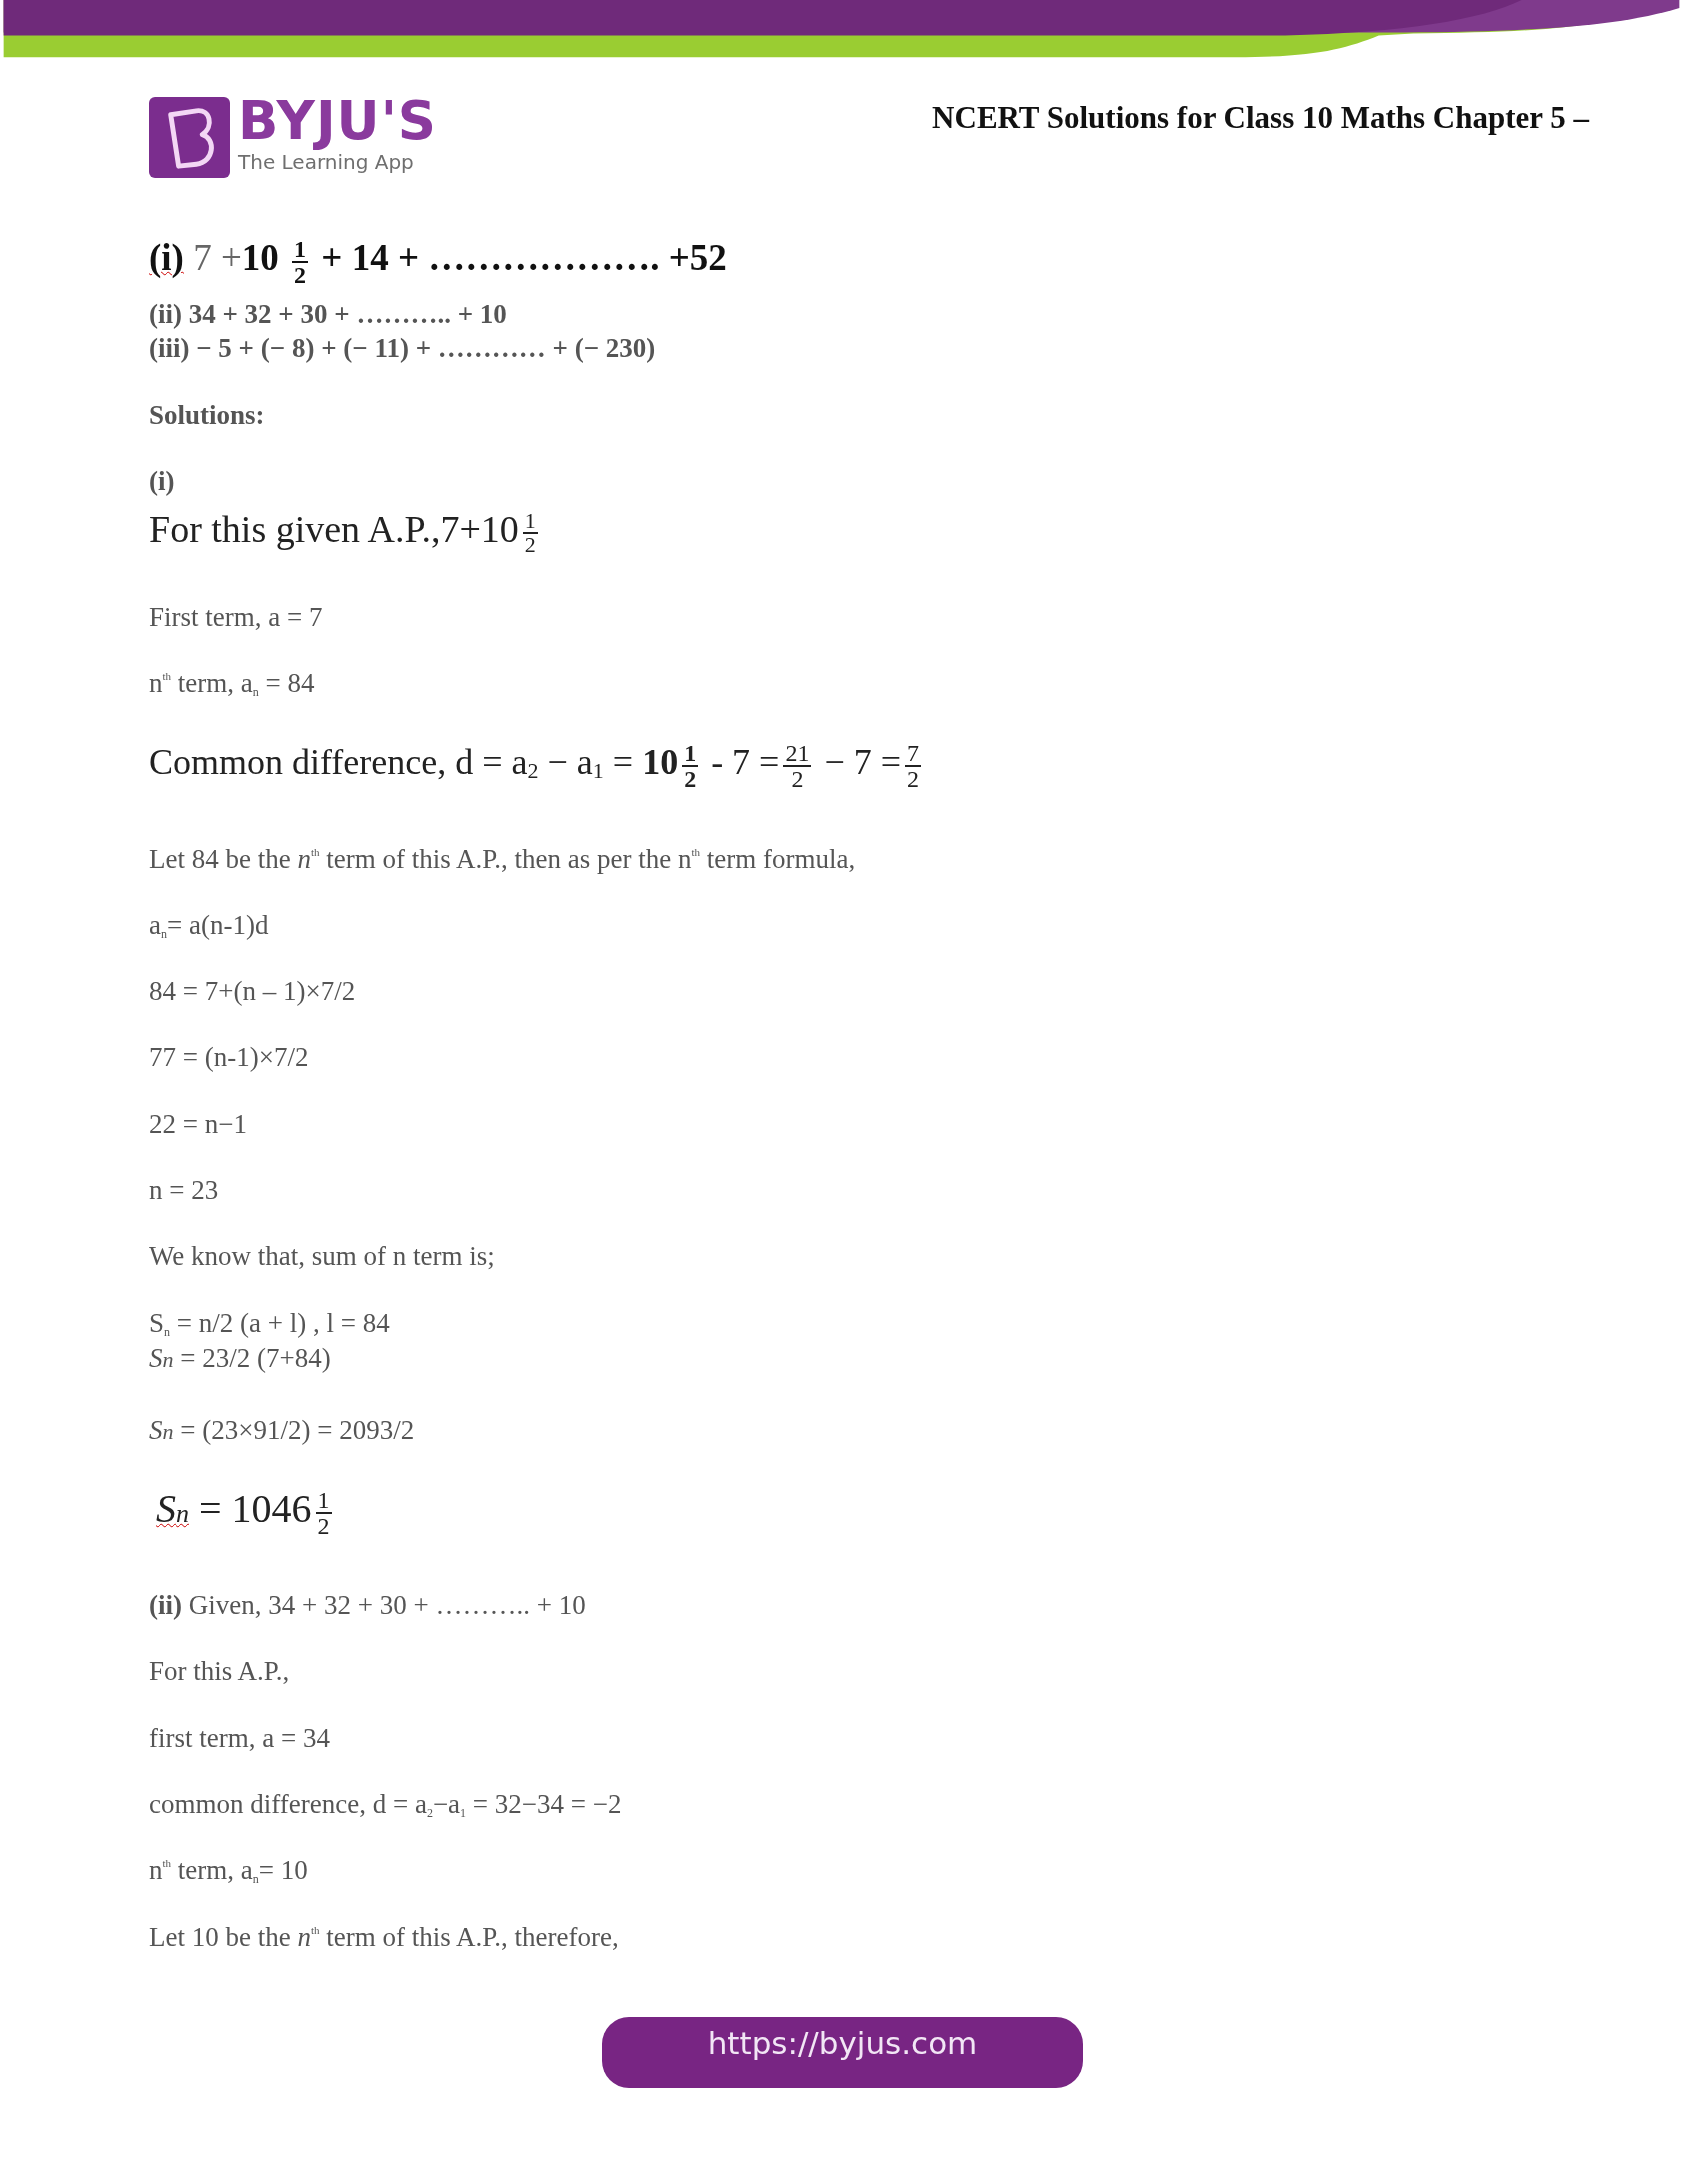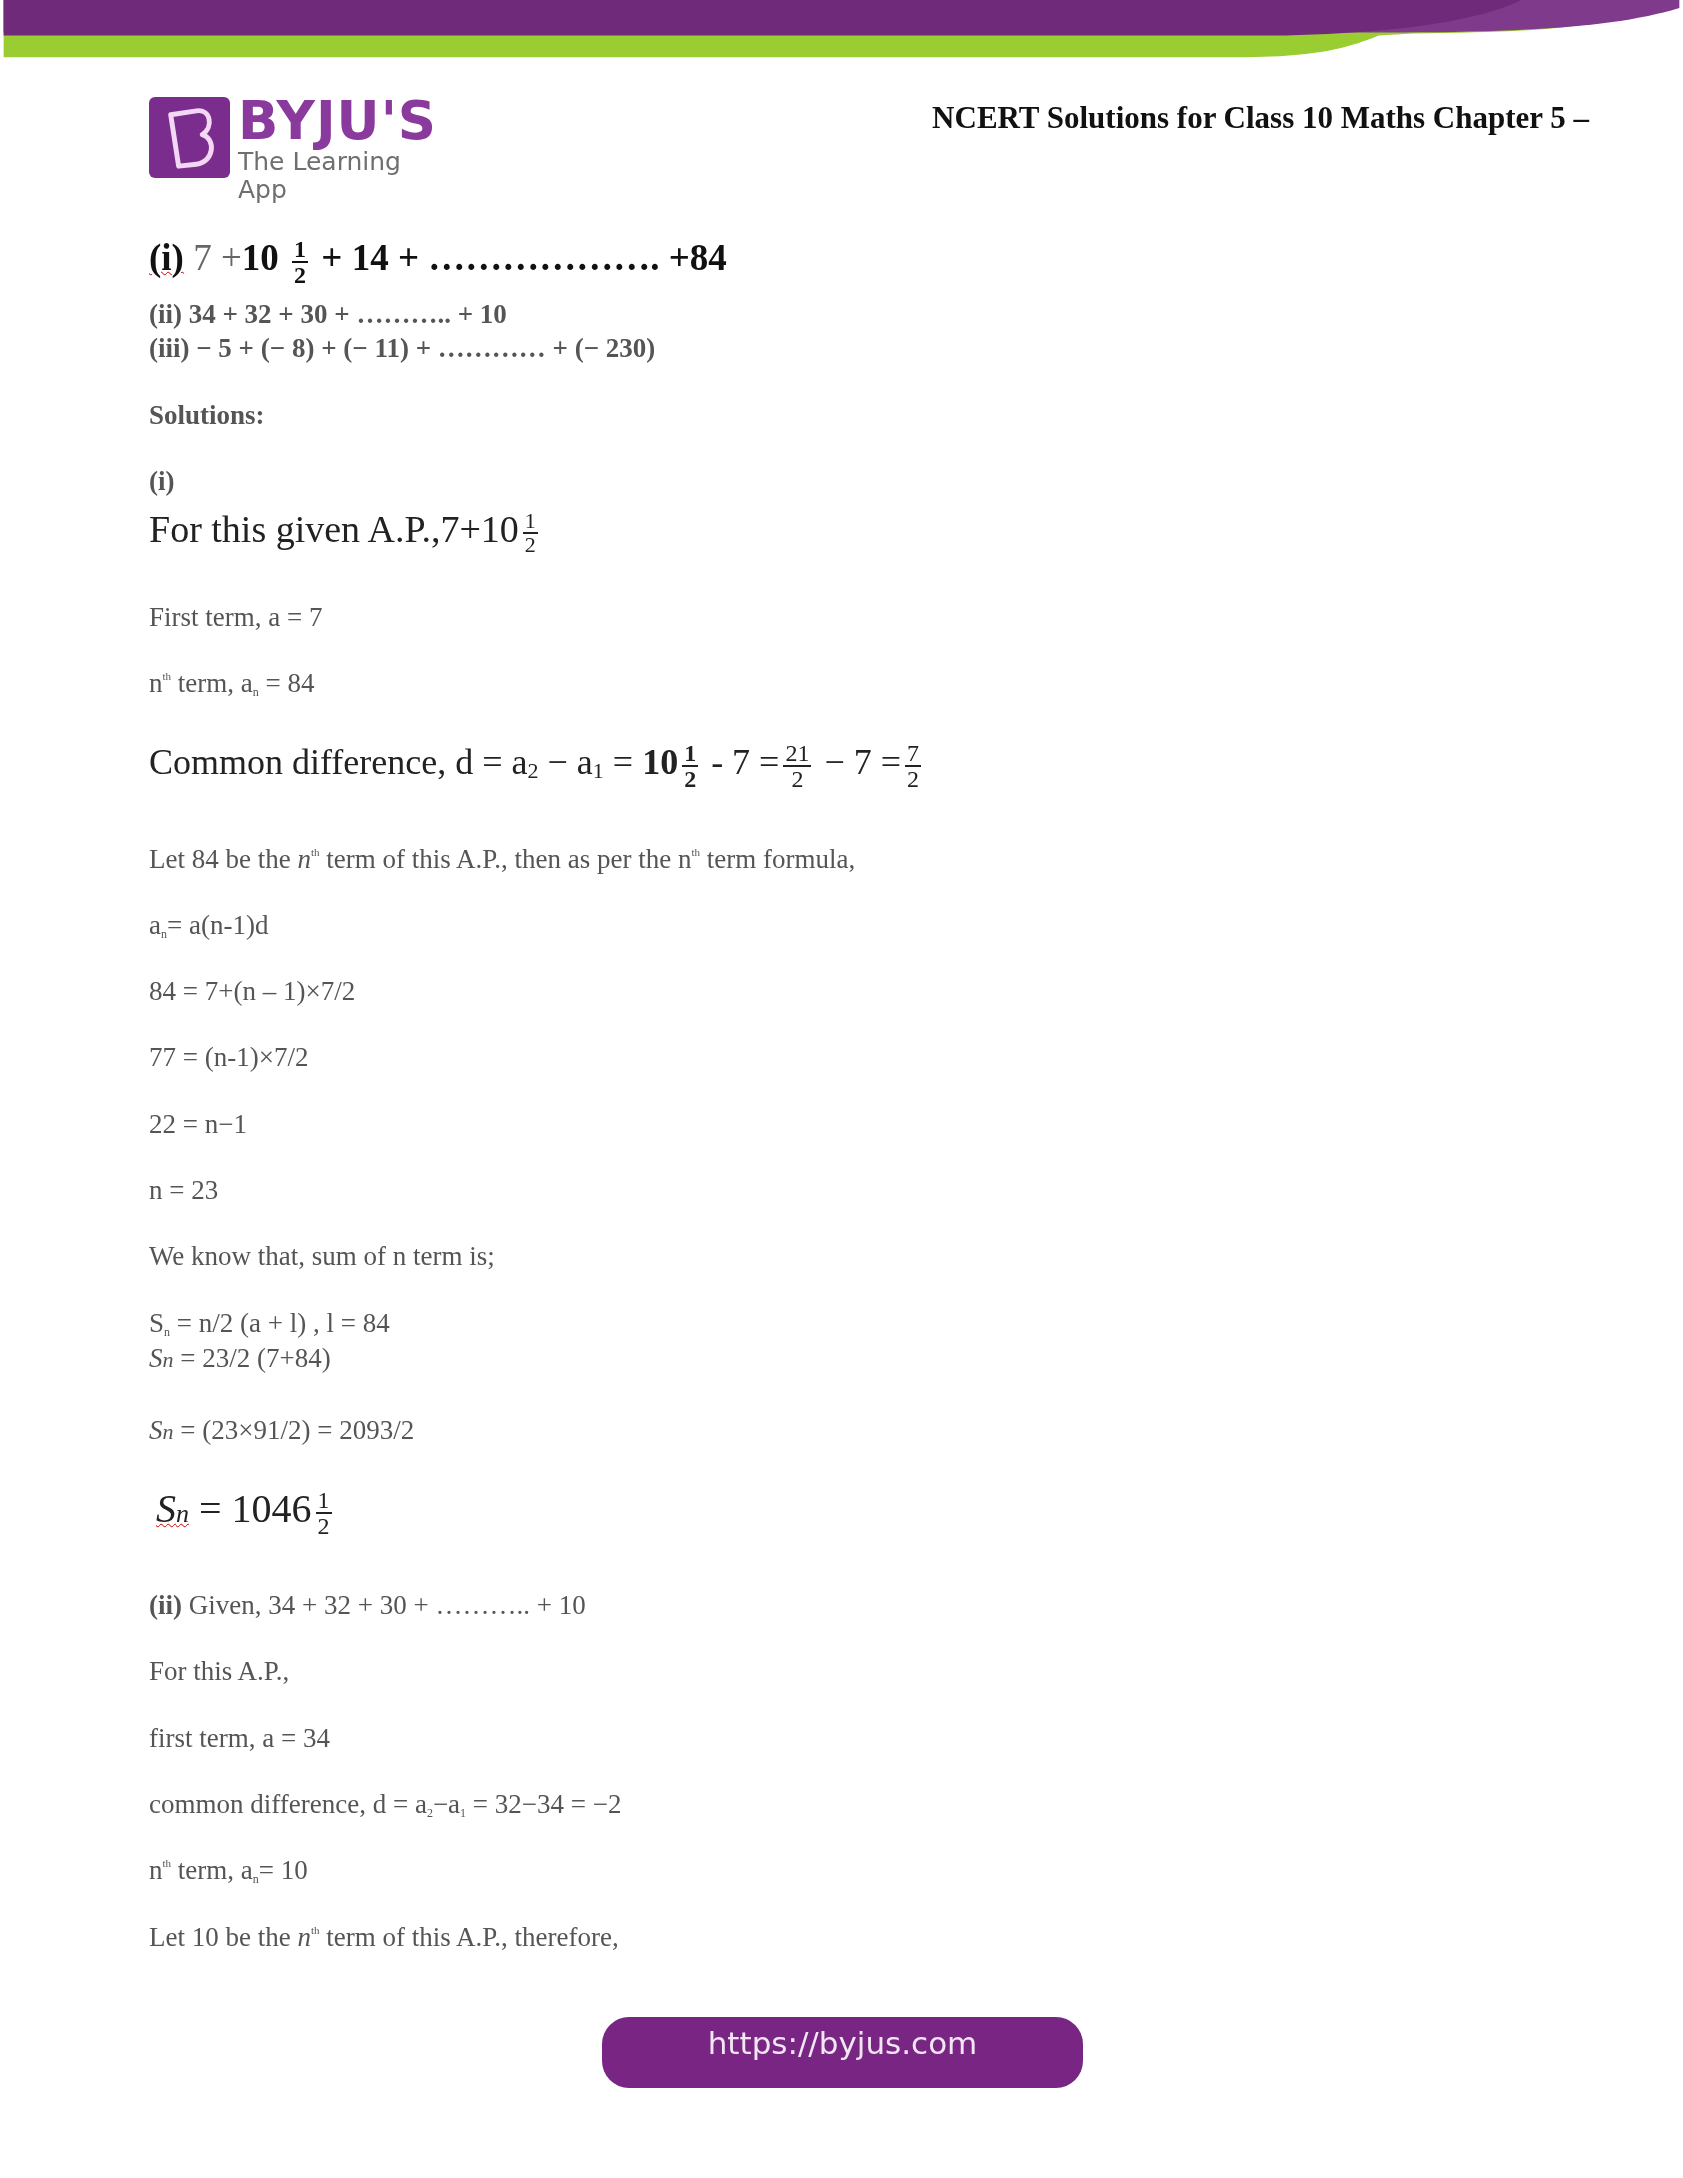--- a/index.html
+++ b/index.html
@@ -10,21 +10,21 @@
   .band { position: absolute; left: 0; top: 0; width: 1683px; height: 69px; }
 
   
   .logo { position: absolute; left: 149px; top: 97px; width: 287px; height: 81px; }
   .logo-box { position: absolute; left: 0; top: 0; width: 81px; height: 81px; background: #7b2d8e;
               border-radius: 6px; }
   .logo-box svg { position: absolute; left: 0; top: 0; }
   .logo-word { position: absolute; left: 89px; top: -6px; font-family: "DejaVu Sans", sans-serif;
                font-weight: bold; font-size: 53px; color: #8a3a9d; letter-spacing: 1px; line-height: 59px; }
   .logo-tag { position: absolute; left: 89px; top: 51px; font-family: "DejaVu Sans", sans-serif;
-              font-size: 25px; color: #6f6f6f; line-height: 28px; }
+              font-size: 20px; color: #6f6f6f; line-height: 28px; }
 
   
   .doc-title { position: absolute; right: 94px; top: 99px; text-align: right; font-weight: bold;
                font-size: 31px; line-height: 38px; color: #111; }
 
   
   .ln { position: absolute; left: 149px; white-space: nowrap; }
   .body { font-size: 27px; color: #555; }
   .bold { font-weight: bold; }
   .big { font-size: 37px; color: #111; }
@@ -62,21 +62,21 @@
 </div>
 
 <div class="doc-title">
   <div>NCERT Solutions for Class 10 Maths Chapter 5 –</div>
 </div>
 
 <div class="ln bold big" style="top:236px;">
   <span class="squig">(i)</span>
   <span style="font-weight:normal;color:#666;">7 +</span><span>10</span>
   <span class="frac" style="font-size:24px;"><span class="num">1</span><span class="den">2</span></span>
-  <span>+ 14 + ………………. +84</span>
+  <span>+ 14 + ………………. +52</span>
 </div>
 <div class="ln q" style="top:299px;">(ii) 34 + 32 + 30 + ……….. + 10</div>
 <div class="ln q" style="top:333px;">(iii) − 5 + (− 8) + (− 11) + ………… + (− 230)</div>
 
 <div class="ln q" style="top:400px;">Solutions:</div>
 <div class="ln q" style="top:466px;">(i)</div>
 
 <div class="ln" style="top:507px; font-size:38px; color:#222;">
   <span>For this given A.P.,7+10</span><span class="frac" style="font-size:22px;"><span class="num">1</span><span class="den">2</span></span>
 </div>

